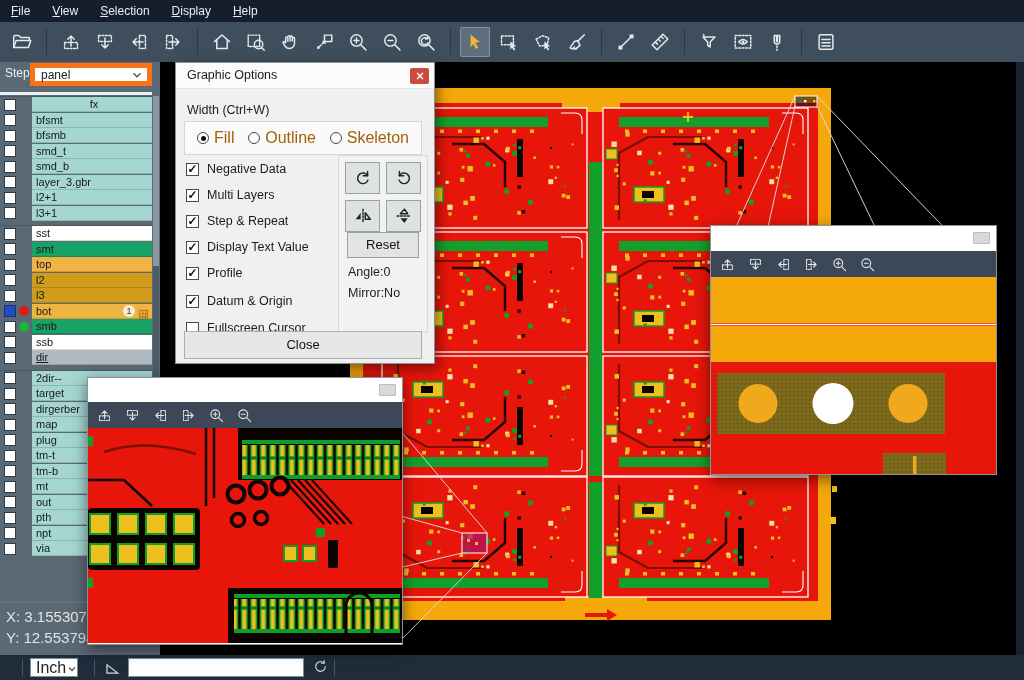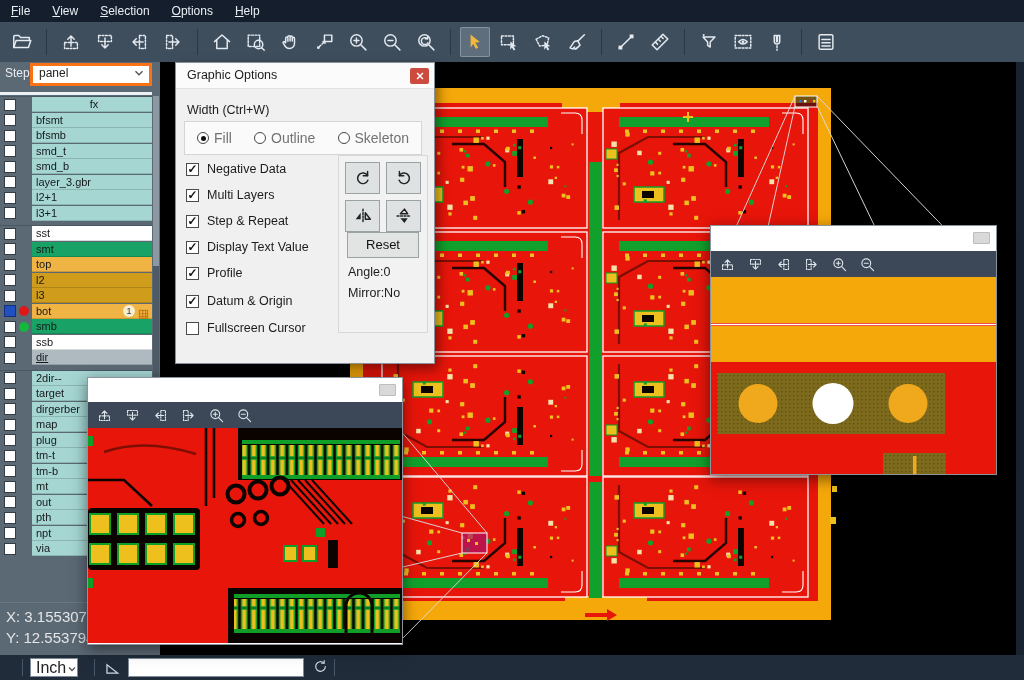--- a/index.html
+++ b/index.html
@@ -20,21 +20,21 @@
   .tbtn { width:30px; height:30px; display:flex; align-items:center; justify-content:center;
           color:#e4eaf0; margin:0 2px; border-radius:2px; flex:none; }
   .tbtn.active { background:#5f6e7d; box-shadow:inset 0 0 0 1px #79client8893; color:#f2b63c; }
   .tbtn.active { box-shadow:inset 0 0 0 1px #8493a0; }
   .tsep { width:1px; height:26px; background:#2b3745; margin:0 7px; flex:none; }
 
   
   #sidebar { left:0; top:62px; width:160px; height:593px; background:#5b6975; z-index:2; }
   #step-label { position:absolute; left:5px; top:4px; color:#e8eef3; font-size:12px; }
   #step-combo { position:absolute; left:30px; top:1px; width:122px; height:23px; background:#fff;
-                border:3px solid #f97316; display:flex; }
+                border:5px solid #f97316; display:flex; align-items:center; }
   #step-combo .cval { font-size:12px; color:#222; padding-left:6px; flex:1; }
   .chev { width:14px; height:14px; color:#555; flex:none; margin-right:3px; }
   #top-strip { position:absolute; left:0; top:30px; width:152px; height:3px; background:#e9eff2; }
   #layer-groups { position:absolute; left:0; top:34px; width:152px; }
   .layer-group { margin-bottom:4px; border-top:1px solid #4a5661; }
   .layer-row { position:relative; height:15.5px; }
   .lcheck { position:absolute; left:4px; top:1.5px; width:12px; height:12px; background:#fff;
             border:1.6px solid #343d46; }
   .lcheck.sel { background:#2050c0; border-color:#172f7e; }
   .ldot { position:absolute; left:19px; top:2.5px; width:10px; height:10px; border-radius:50%; }
@@ -63,21 +63,21 @@
                border-radius:2px; color:#fff; display:flex; align-items:center; justify-content:center; }
   #dlg-width { position:absolute; left:11px; top:40px; font-size:12.5px; color:#1c1c1c; }
   #mode-box { position:absolute; left:8px; top:58px; width:238px; height:34px; background:#fafafa;
               border:1px solid #d5d5d5; display:flex; align-items:center; padding:0 12px;
               justify-content:space-between; }
   .radio-item { display:flex; align-items:center; }
   .radio { width:12px; height:12px; border:1.4px solid #454545; border-radius:50%; background:#fff;
            margin-right:5px; position:relative; flex:none; }
   .radio.on::after { content:""; position:absolute; left:2.5px; top:2.5px; width:5px; height:5px;
                      border-radius:50%; background:#111; }
-  .radio-label { font-size:14px; color:#737373; }
+  .radio-label { font-size:16px; color:#a16207; }
   .opt-row { position:absolute; left:10px; height:16px; display:flex; align-items:center; }
   .cb { width:13px; height:13px; background:#fff; border:1.4px solid #4a4a4a; margin-right:8px;
         position:relative; flex:none; font-size:12px; line-height:11px; text-align:center;
         color:#111; font-weight:bold; }
   .cb.on::after { content:"\2713"; }
   .opt-label { font-size:12.5px; color:#1c1c1c; white-space:nowrap; }
   #xf-panel { position:absolute; left:162px; top:92px; width:90px; height:178px; background:#f2f2f2;
               border:1px solid #d8d8d8; }
   .xf-row { display:flex; gap:6px; justify-content:center; margin-top:6px; }
   .xf-btn { width:35px; height:32px; background:#dfe2e2; border:1px solid #9aa3a3; color:#222;
@@ -116,21 +116,21 @@
   #status-msg { position:absolute; left:344px; top:0; height:25px; line-height:25px;
                 font-size:12.5px; color:#e8a01c; white-space:nowrap; }
 </style>
 </head>
 <body>
 
 <div id="menubar" class="abs">
   <span class="menu-item">File</span>
   <span class="menu-item">View</span>
   <span class="menu-item">Selection</span>
-  <span class="menu-item">Options</span>
+  <span class="menu-item">Display</span>
   <span class="menu-item">Help</span>
 </div>
 
 <div id="main-toolbar" class="abs">
     <span class="tbtn">
       <svg viewBox="0 0 24 24" width="22" height="22" fill="none" stroke="currentColor" stroke-width="1.6" stroke-linecap="round" stroke-linejoin="round">
         <path d="M3 18V6.2a1.2 1.2 0 0 1 1.2-1.2h4.3l2 2H20v2.6"></path>
         <path d="M3 18l2.6-7.6h16L19 18z"></path>
       </svg>
     </span>
@@ -1096,20 +1096,21 @@
             <path d="M4.5 12h15" stroke-dasharray="2 1.8"></path>
             <path d="M8 9.5h8L12.5 4.5z"></path>
             <path d="M8 14.5h8L12.5 19.5z" fill="currentColor" stroke="none"></path>
           </svg>
         </span>
     </div>
     <div id="reset-btn">Reset</div>
     <div id="angle-txt">Angle:0</div>
     <div id="mirror-txt">Mirror:No</div>
   </div>
+  <div id="close-btn">Close</div>
 </div>
 
 <div id="popup-left" class="popup">
   <div class="p-title">
     <span class="p-btn"></span>
   </div>
   <div class="mini-toolbar">
       <span class="mbtn">
         <svg viewBox="0 0 24 24" width="17" height="17" fill="none" stroke="currentColor" stroke-width="1.6" stroke-linecap="round" stroke-linejoin="round">
           <rect x="5" y="12.5" width="14" height="6.5" stroke-dasharray="2 1.8"></rect>

